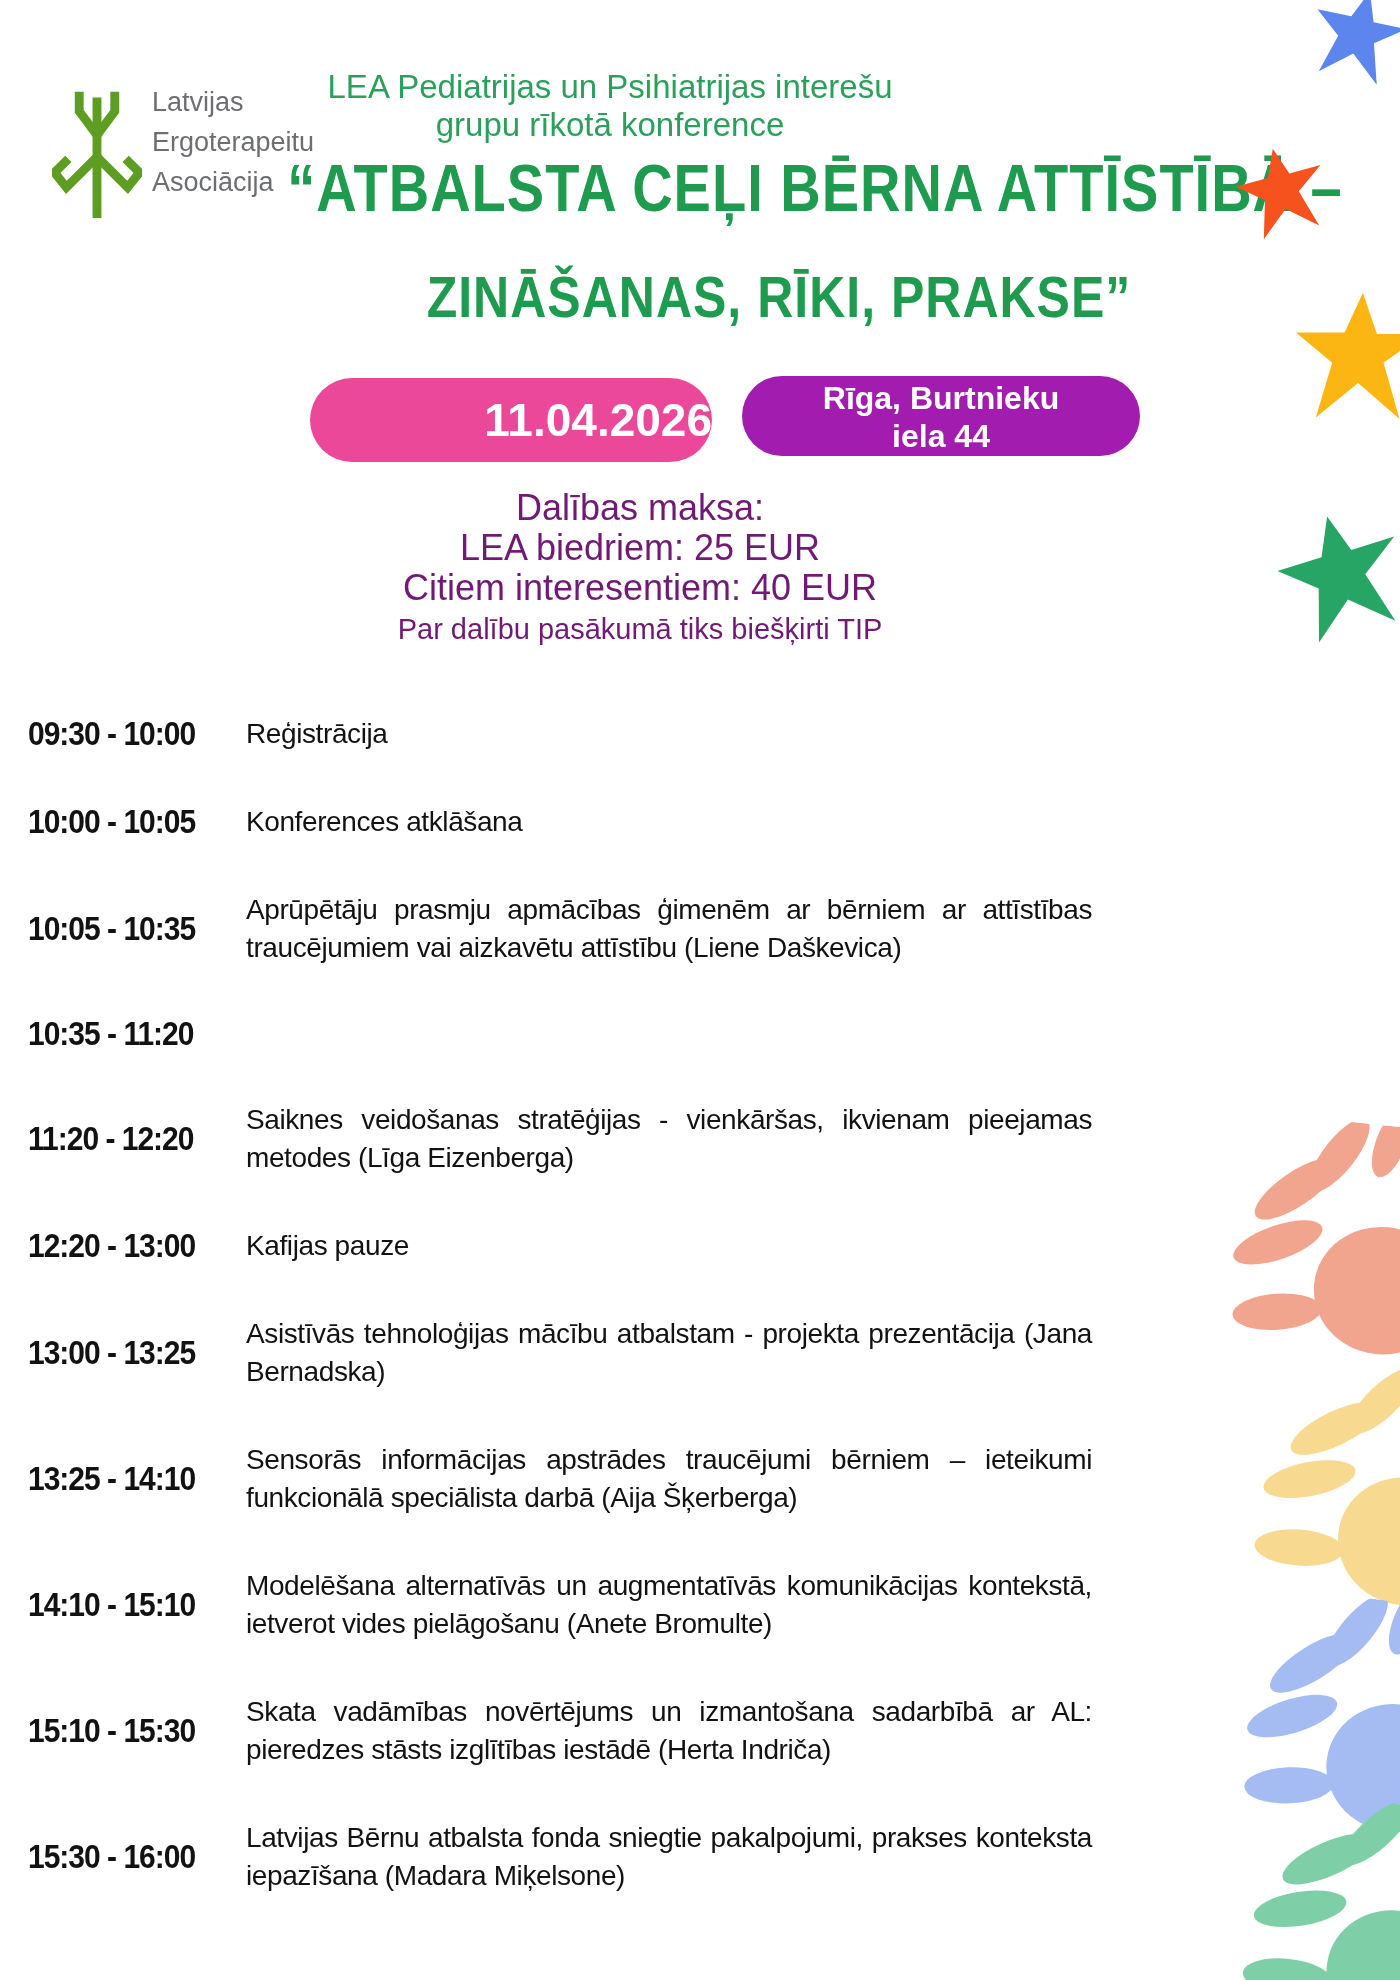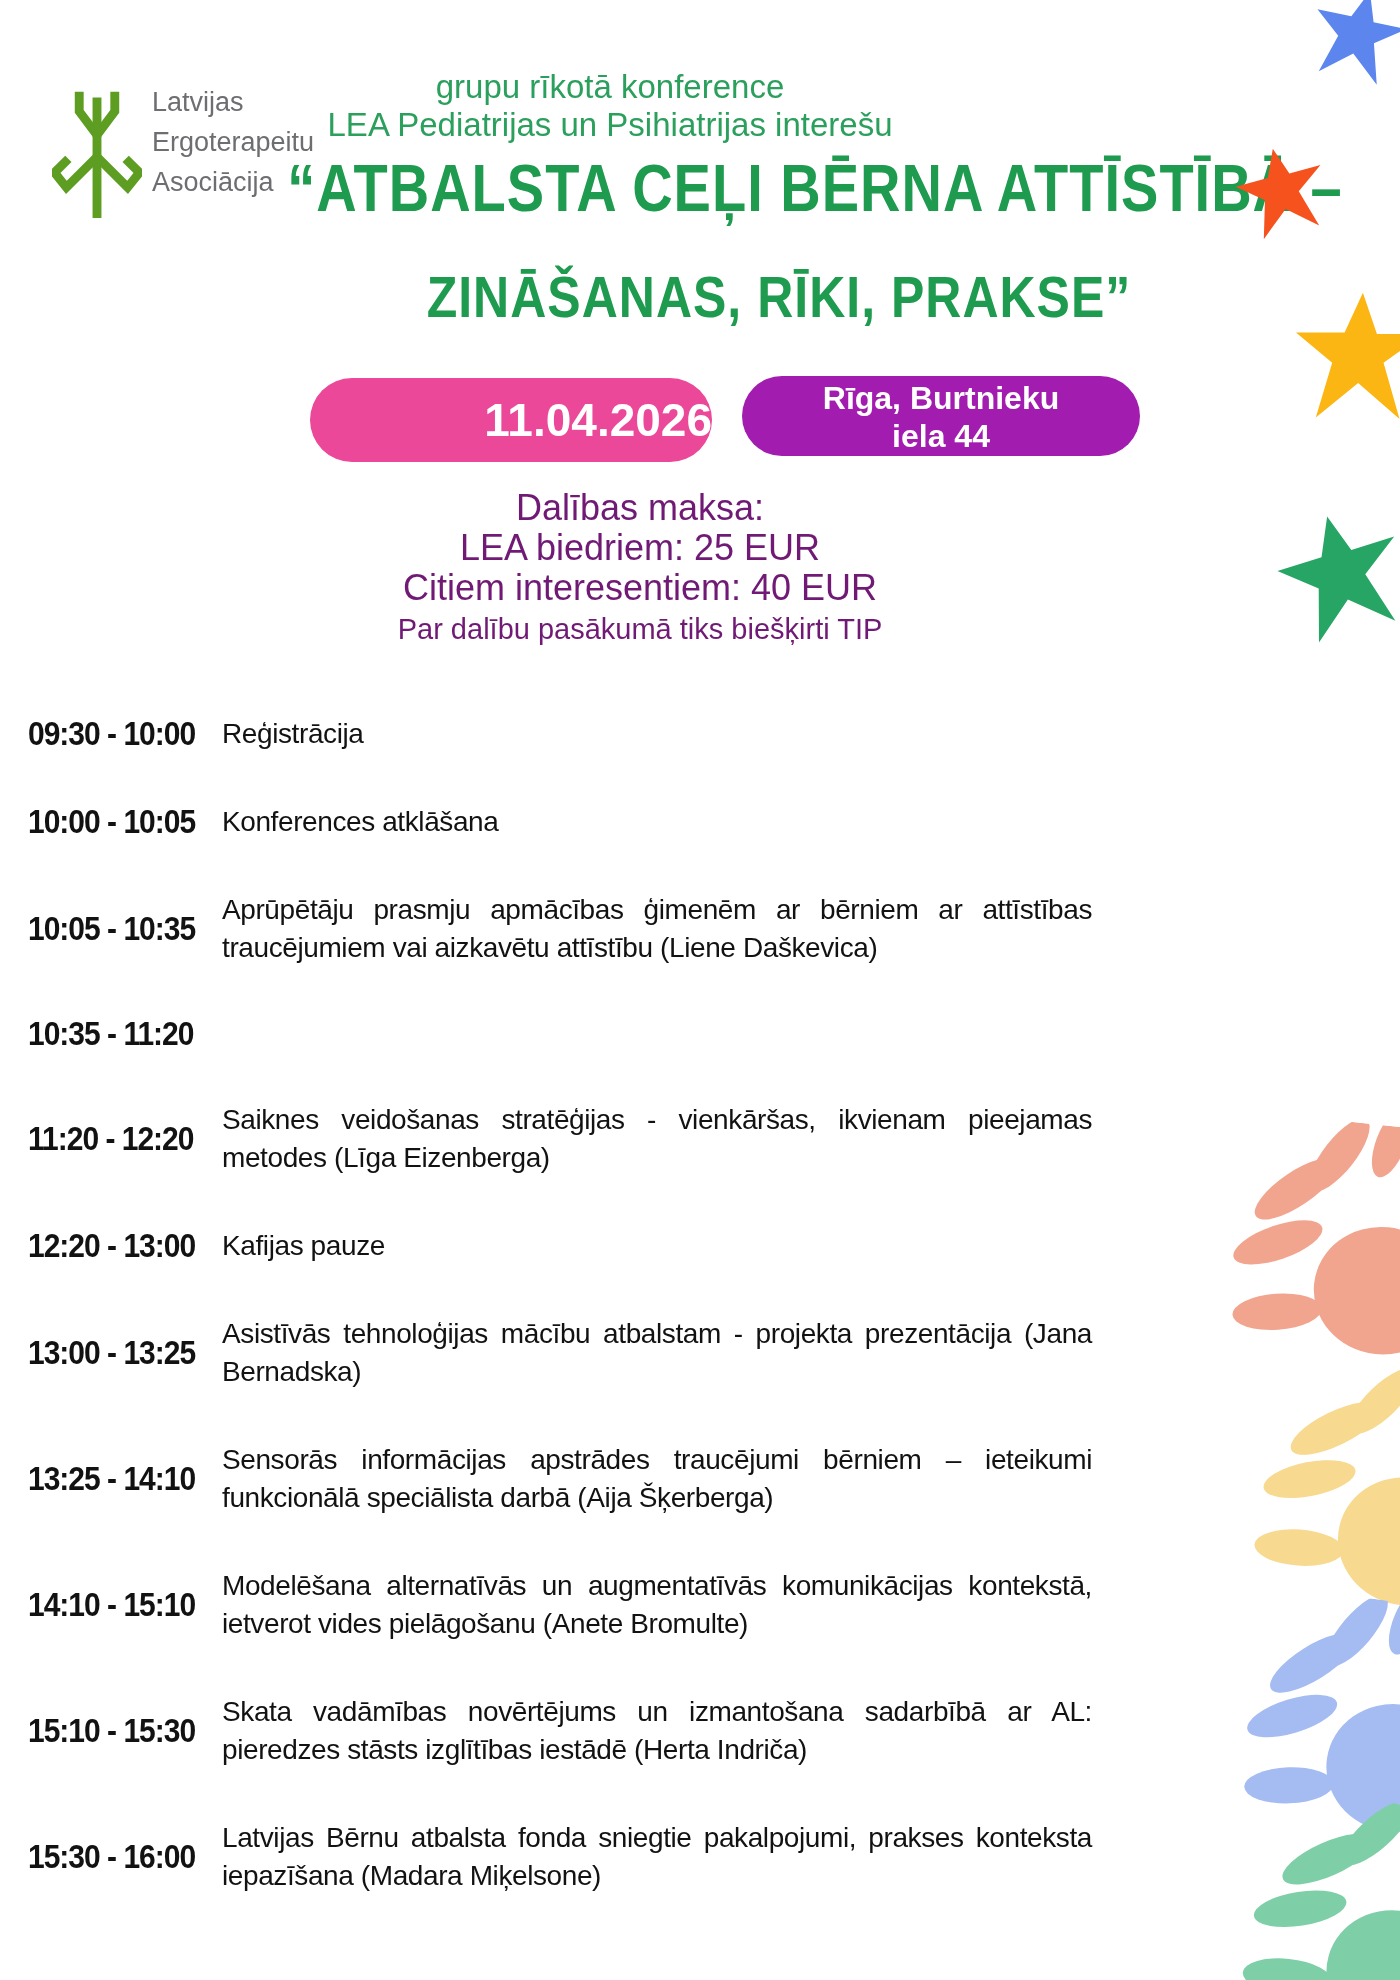--- a/index.html
+++ b/index.html
@@ -23,21 +23,21 @@
   
   .badge{position:absolute;border-radius:42px;color:#ffffff;font-weight:700;text-align:center;}
   .badge-date{left:310px;top:378px;width:402px;height:84px;font-size:46px;line-height:84px;letter-spacing:0px;}
   .badge-loc{left:742px;top:376px;width:398px;height:80px;font-size:32px;line-height:38px;padding-top:3px;box-sizing:border-box;}
   
   .fees{position:absolute;top:488px;left:240px;width:800px;text-align:center;color:#701a75;}
   .fee-line{font-size:36px;line-height:40px;}
   .fee-note{font-size:29px;line-height:38px;margin-top:2px;}
   
   .schedule{position:absolute;top:715px;left:28px;width:1064px;display:flex;flex-direction:column;gap:50px;color:#121212;}
-  .row{display:flex;align-items:center;}
+  .row{display:flex;align-items:center;gap:24px;}
   .time{width:194px;flex:none;font-weight:700;font-size:30px;letter-spacing:-1px;transform:scaleY(1.12);}
   .session{width:870px;margin:0;font-size:28px;line-height:38px;letter-spacing:-0.4px;text-align:justify;}
   .session .t{font-weight:400;}
   .session .sp{font-weight:400;}
   
   .deco{position:absolute;}
   .star-blue{left:1310px;top:-12px;width:96px;height:96px;transform:rotate(15deg);}
   .star-orange{left:1236px;top:146px;width:92px;height:92px;transform:rotate(-12deg);}
   .star-yellow{left:1292px;top:290px;width:135px;height:135px;transform:rotate(3deg);}
   .star-green{left:1278px;top:512px;width:128px;height:128px;transform:rotate(-14deg);}
@@ -72,22 +72,22 @@
     <path d="M45,96 L76,127 L88,112 L74,98"></path>
   </g>
 </svg>
 <div class="logo-text" style="color: rgb(109, 110, 113);">
   <div>Latvijas</div>
   <div>Ergoterapeitu</div>
   <div>Asociācija</div>
 </div>
 
 <div class="org-header" style="color: rgb(43, 159, 92);">
+  <div>LEA Pediatrijas un Psihiatrijas interešu</div>
   <div>grupu rīkotā konference</div>
-  <div>LEA Pediatrijas un Psihiatrijas interešu</div>
 </div>
 
 <div class="title-line title-line1" style="color: rgb(30, 155, 79);">“ATBALSTA CEĻI BĒRNA ATTĪSTĪBĀ –</div>
 <div class="title-line title-line2" style="color: rgb(30, 155, 79);">ZINĀŠANAS, RĪKI, PRAKSE”</div>
 
 <div class="badge badge-date" style="background: #ec4899; text-align: right;">11.04.2026</div>
 <div class="badge badge-loc" style="background: #a21caf;">
   <div>Rīga, Burtnieku</div>
   <div>iela 44</div>
 </div>

